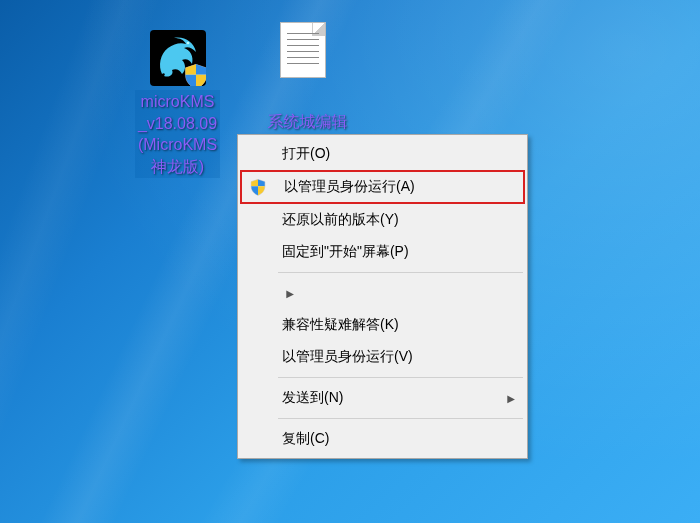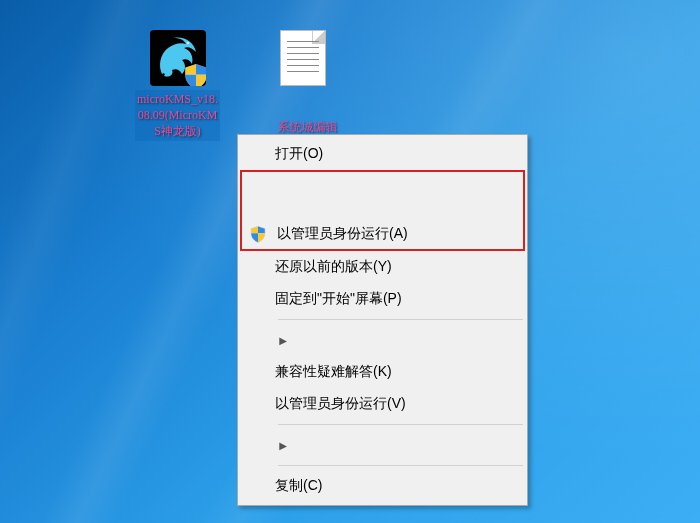--- a/index.html
+++ b/index.html
@@ -33,31 +33,30 @@
       flex-direction: column;
       align-items: center;
       gap: 4px;
     }
     .desktop-icon .icon-box {
       width: 56px;
       height: 56px;
       position: relative;
     }
     .desktop-icon .label {
-      color: #ec4899;
-      font-size: 12px;
+      color: #8b5cf6;
+      font-size: 16px;
       line-height: 1.35;
       text-shadow: 1px 1px 2px rgba(0,0,0,0.6);
       word-break: break-all;
       padding: 1px 2px;
-      font-family: Liberation Serif, serif;
     }
     .icon-1 { top: 30px; left: 135px; }
     .icon-1 .label { background: rgba(0,90,170,0.25); }
-    .icon-2 { top: 30px; left: 265px; gap: 32px; }
+    .icon-2 { top: 22px; left: 265px; gap: 32px; }
 
     
     .dragon-exe {
       background: #000;
       border-radius: 4px;
       position: relative;
       overflow: hidden;
     }
     .dragon-exe svg.dragon { width: 100%; height: 100%; }
     .shield-overlay {
@@ -103,21 +102,21 @@
       padding: 3px 2px;
     }
     .menu-item {
       display: flex;
       align-items: center;
       height: 32px;
       padding: 0 10px 0 6px;
       font-size: 14px;
       color: #000;
       position: relative;
-      gap: 9px;
+      gap: 16px;
     }
     .menu-item .mi-icon {
       width: 20px;
       height: 20px;
       flex: 0 0 20px;
       display: flex;
       align-items: center;
       justify-content: center;
     }
     .menu-item .mi-text { flex: 1; white-space: nowrap; }
@@ -129,21 +128,21 @@
     }
     .menu-sep {
       height: 1px;
       background: #d0d0d0;
       margin: 4px 2px 4px 38px;
     }
     .highlight-box {
       border: 2px solid #d92020;
       padding: 0 0;
     }
-    .highlight-box .menu-item { height: 30px; margin-top: 47px; }
+    .highlight-box .menu-item { height: 30px; }
 
   </style>
 </head>
 <body>
 
 <div class="desktop-icon icon-1">
   <div class="icon-box dragon-exe">
     <svg class="dragon" viewBox="0 0 56 56">
       <path fill="#4cc8f0" d="M12 44 C8 36 10 24 18 18 C24 14 30 12 36 14 C34 10 30 8 24 8 C34 6 44 12 46 22 C42 18 38 16 34 18 C40 20 44 26 42 34 C40 30 36 28 32 30 C36 34 36 40 32 44 C30 40 26 38 22 40 C24 44 20 48 14 46 C16 44 14 42 12 44 Z"></path>
       <circle cx="38" cy="13" r="1.3" fill="#bff"></circle>
@@ -213,20 +212,21 @@
 
   <div class="menu-item">
     <span class="mi-icon"></span>
     <span class="mi-text">以管理员身份运行(V)</span>
   </div>
 
   <div class="menu-sep"></div>
 
   <div class="menu-item">
     <span class="mi-icon"></span>
+    <span class="mi-text">发送到(N)</span>
     <span class="mi-arrow">▶</span>
   </div>
 
   <div class="menu-sep"></div>
 
 
   <div class="menu-item">
     <span class="mi-icon"></span>
     <span class="mi-text">复制(C)</span>
   </div>

